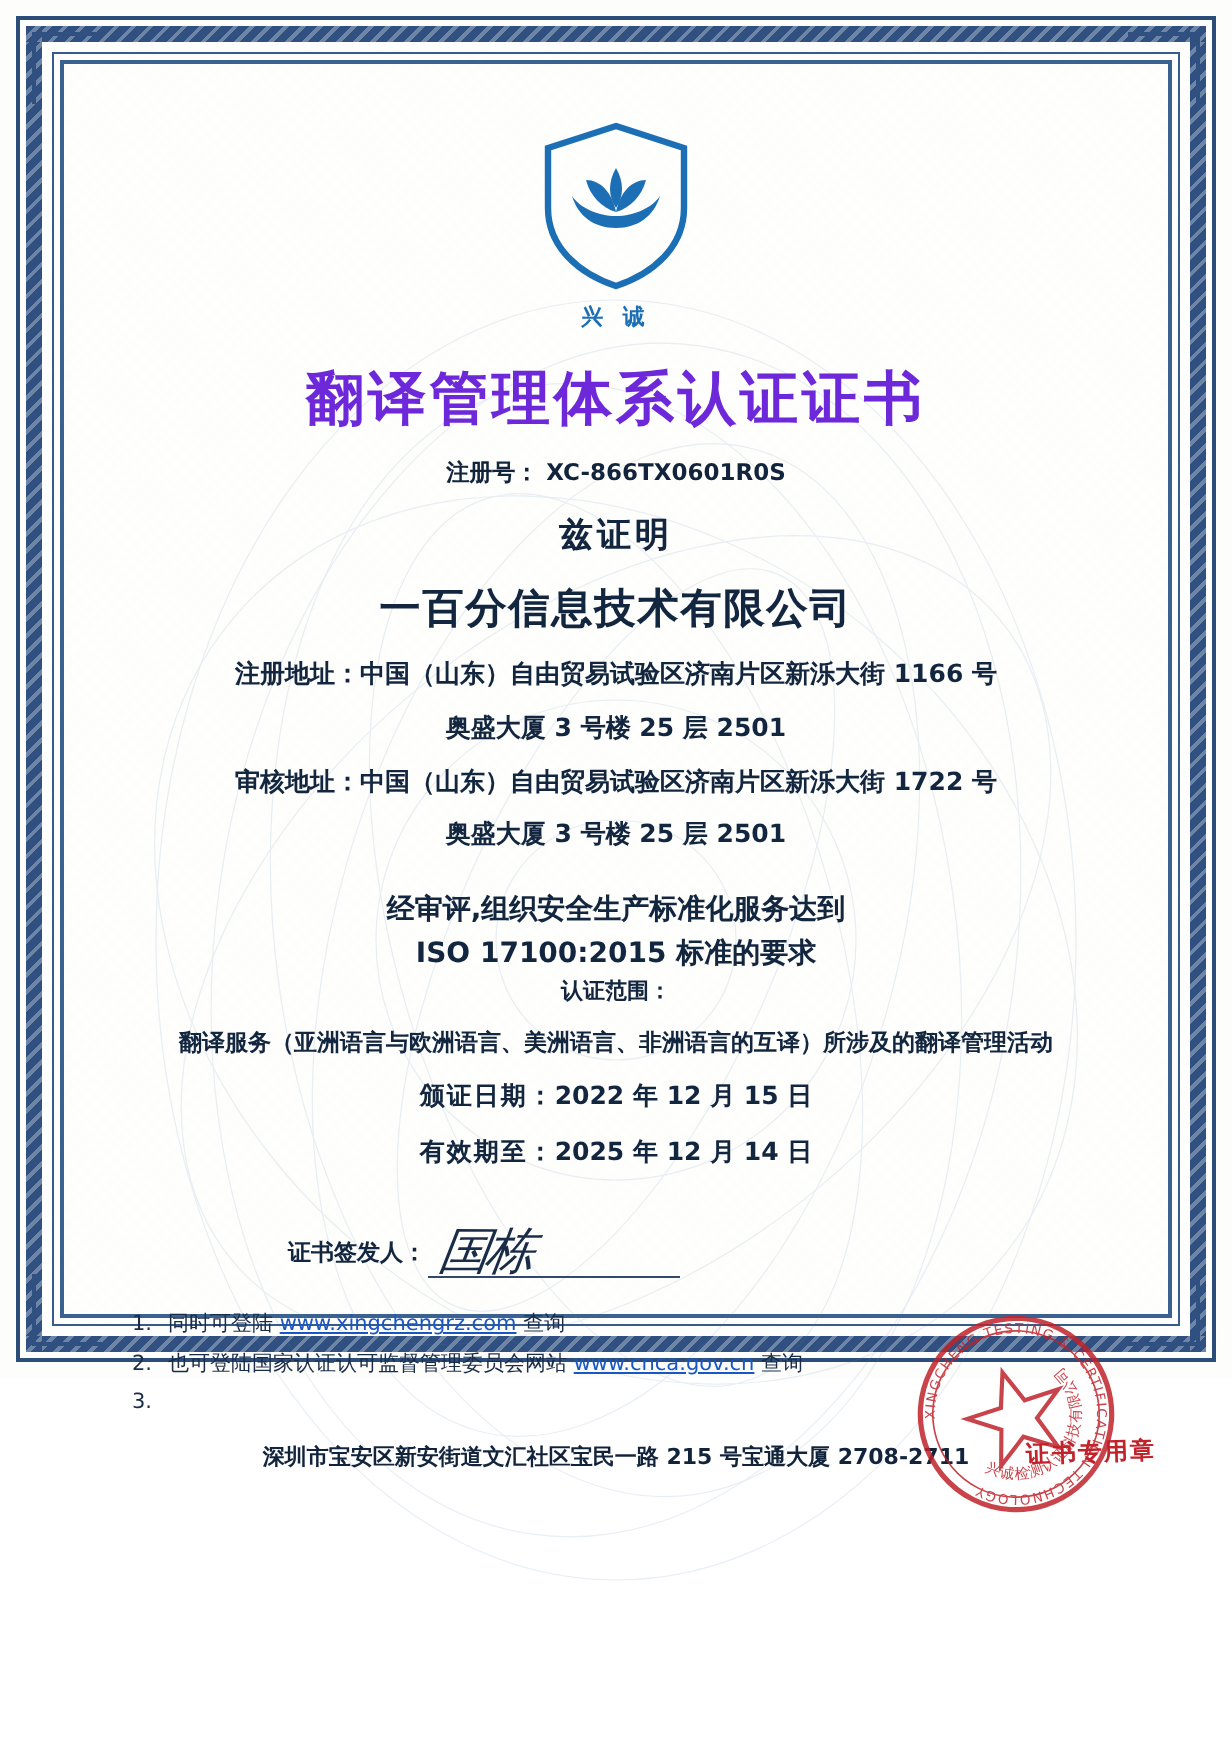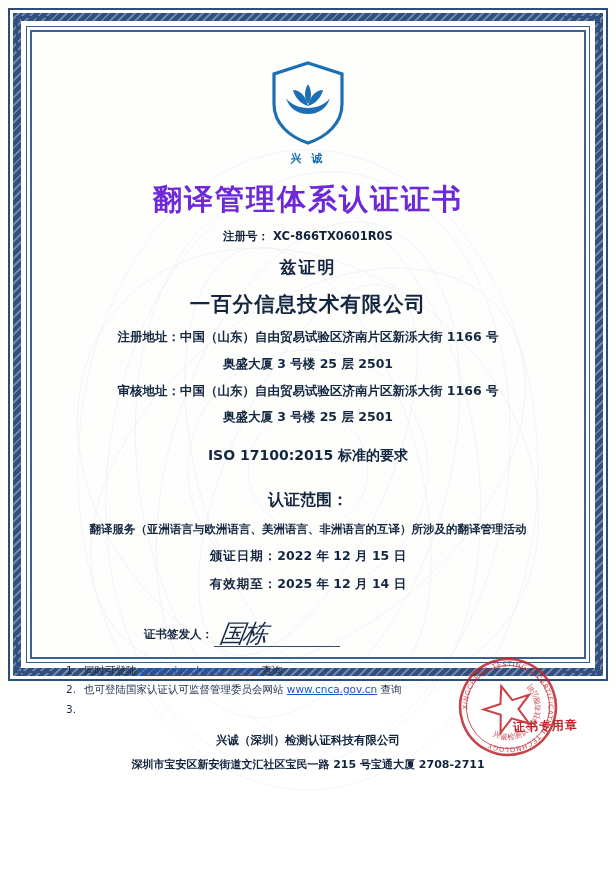--- a/index.html
+++ b/index.html
@@ -120,22 +120,22 @@
   .addr-line2{margin-top:13px;}
   .addr-block2{margin-top:13px;}
 
   .standard{
     margin-top:21px;
     font-size:14px;
     font-weight:bold;
     line-height:1.55;
   }
   .scope-title{
-    margin-top:23px;
-    font-size:16px;
+    margin-top:0;
+    font-size:11px;
     font-weight:bold;
   }
   .scope-text{
     margin-top:11px;
     font-size:11.5px;
     font-weight:bold;
   }
   .date-line{
     margin-top:11px;
     font-size:12.5px;
@@ -262,25 +262,26 @@
 
     <div class="company">一百分信息技术有限公司</div>
 
 
     <div class="addr-block">
       <div>注册地址：中国（山东）自由贸易试验区济南片区新泺大街 1166 号</div>
       <div class="addr-line2">奥盛大厦 3 号楼 25 层 2501</div>
     </div>
 
     <div class="addr-block addr-block2">
-      <div>审核地址：中国（山东）自由贸易试验区济南片区新泺大街 1166 号</div>
+      <div>审核地址：中国（山东）自由贸易试验区济南片区新泺大街 1722 号</div>
       <div class="addr-line2">奥盛大厦 3 号楼 25 层 2501</div>
     </div>
 
     <div class="standard">
+      <div>经审评,组织安全生产标准化服务达到</div>
       <div>ISO 17100:2015 标准的要求</div>
     </div>
 
     <div class="scope-title">认证范围：</div>
     <div class="scope-text">翻译服务（亚洲语言与欧洲语言、美洲语言、非洲语言的互译）所涉及的翻译管理活动</div>
 
     <div class="date-line">
       <span class="dlabel">颁证日期：</span><span>2022 年 12 月 15 日</span>
     </div>
     <div class="date-line">
@@ -300,21 +301,20 @@
       </div>
       <div class="note">
         <span class="num">2.</span>
         <span><span>也可登陆国家认证认可监督管理委员会网站 </span><a href="#">www.cnca.gov.cn</a><span> 查询</span></span>
       </div>
       <div class="note">
         <span class="num">3.</span>
       </div>
     </div>
 
-    <div class="footer">兴诚（深圳）检测认证科技有限公司</div>
     <div class="footer2">深圳市宝安区新安街道文汇社区宝民一路 215 号宝通大厦 2708-2711</div>
 
   </div>
 
   <svg class="seal" viewBox="0 0 200 200">
     <defs>
       <path id="ringpath" d="M100,100 m-78,0 a78,78 0 1,1 156,0 a78,78 0 1,1 -156,0"></path>
       <path id="ringpath2" d="M100,100 m-62,0 a62,62 0 1,0 124,0 a62,62 0 1,0 -124,0"></path>
     </defs>
     <circle cx="100" cy="100" r="92" fill="none" stroke="#c0232b" stroke-width="5"></circle>

